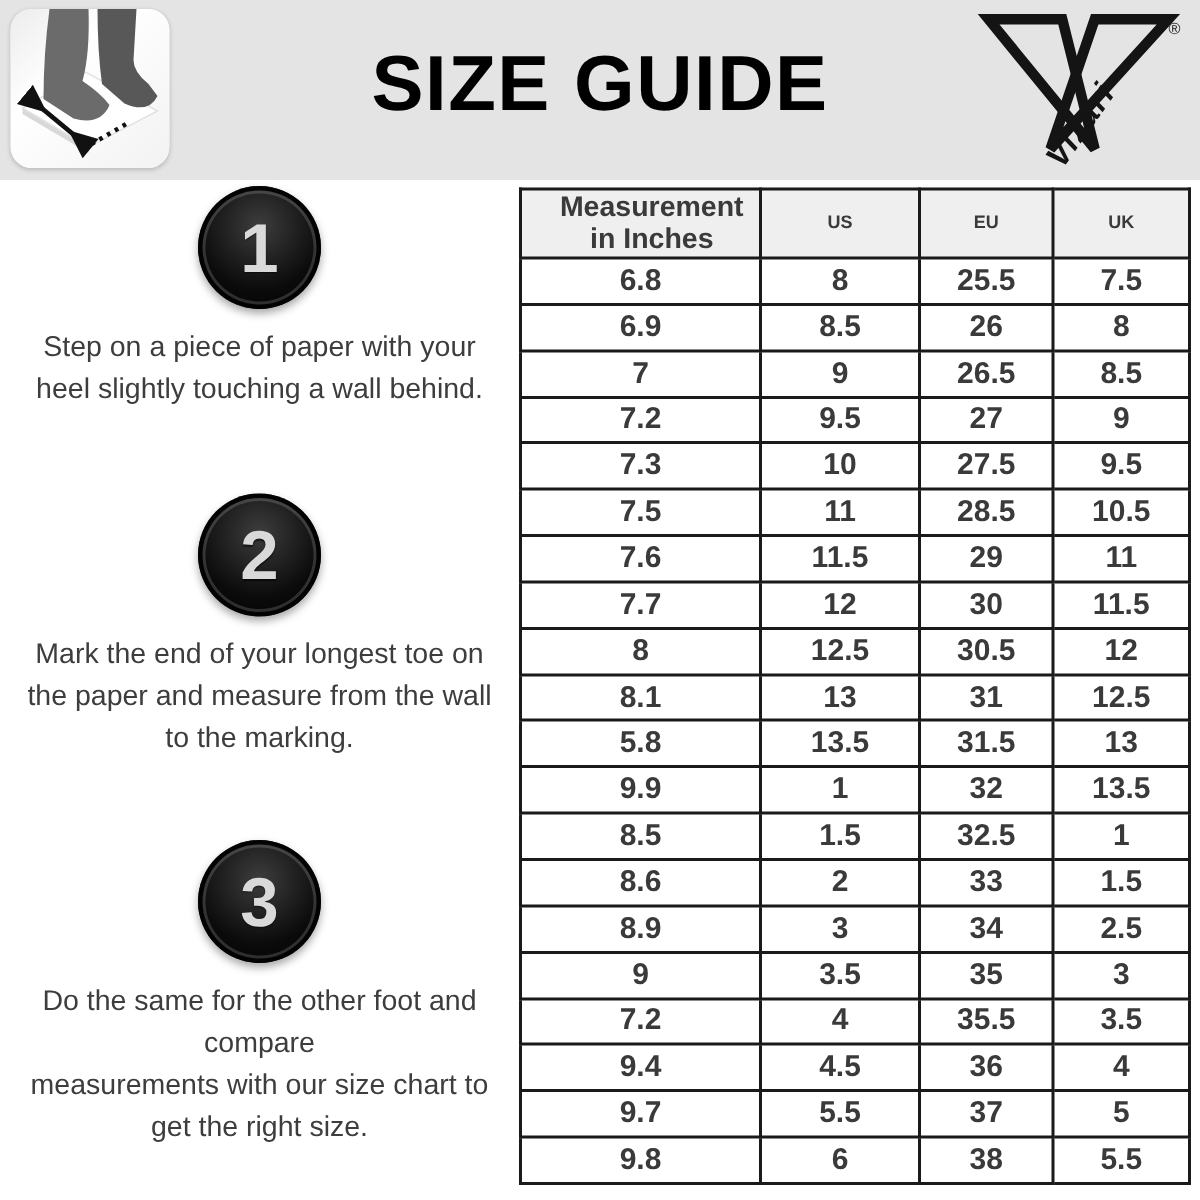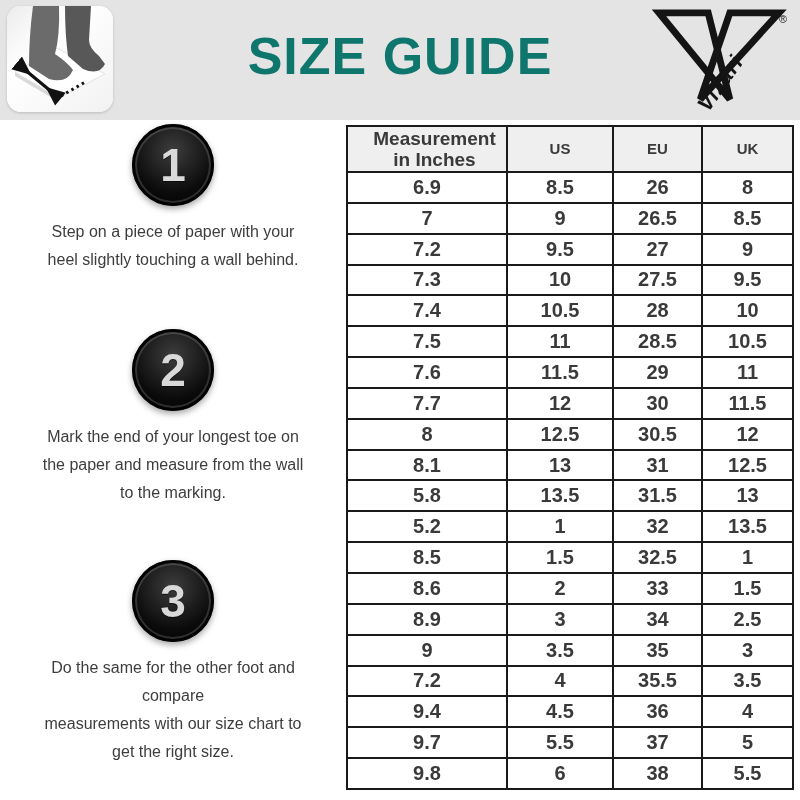--- a/index.html
+++ b/index.html
@@ -21,21 +21,21 @@
     position: absolute; left: 7px; top: 6px;
     width: 106px; height: 106px;
     background: #ffffff; border-radius: 14px;
     box-shadow: 0 1px 3px rgba(0,0,0,0.18);
     overflow: hidden;
   }
   .page-title {
     position: absolute; left: 0; top: 24px;
     width: 100%; text-align: center;
     font-size: 52px; font-weight: bold;
-    letter-spacing: 1px; color: #0f766e;
+    letter-spacing: 1px; color: #000000;
     line-height: 64px;
   }
   .brand-logo {
     position: absolute; right: 6px; top: 3px;
     width: 150px; height: 116px;
   }
 
   
   .step {
     position: absolute; left: 0;
@@ -51,42 +51,42 @@
     box-shadow: 0 3px 6px rgba(0,0,0,0.35),
                 inset 0 0 0 3px rgba(0,0,0,0.95),
                 inset 0 0 0 5px rgba(255,255,255,0.16);
   }
   .step-number {
     font-size: 46px; font-weight: bold;
     color: #d9d9d9; text-shadow: 0 1px 1px rgba(0,0,0,0.6);
   }
   .step-text {
     margin-top: 12px;
-    font-size: 16px; line-height: 28px;
+    font-size: 19px; line-height: 28px;
     color: #3d3d3d;
   }
 
   
   .size-table-wrap {
     position: absolute; left: 346px; top: 125px;
     width: 446px; height: 665px;
   }
   table.size-table {
     width: 100%; height: 100%;
     border-collapse: collapse; table-layout: fixed;
     background: #ffffff;
   }
   .size-table th, .size-table td {
     border: 2px solid #1a1a1a;
     text-align: center; vertical-align: middle;
     color: #3a3a3a;
   }
   .size-table thead th {
     background: #efefef;
-    font-size: 15px; font-weight: bold;
+    font-size: 12px; font-weight: bold;
     height: 46px; line-height: 1.12;
   }
   .size-table thead th.col-measurement { font-size: 19px; padding-left: 15px; }
   .size-table tbody td {
     font-size: 20px; font-weight: bold;
     height: 26px; padding: 0;
   }
 </style>
 </head>
 <body>
@@ -167,20 +167,26 @@
     <thead>
       <tr>
         <th class="col-measurement">Measurement<br>in Inches</th>
         <th>US</th>
         <th>EU</th>
         <th>UK</th>
       </tr>
     </thead>
     <tbody>
         <tr>
+          <td>6.8</td>
+          <td>8</td>
+          <td>25.5</td>
+          <td>7.5</td>
+        </tr>
+        <tr>
           <td>6.9</td>
           <td>8.5</td>
           <td>26</td>
           <td>8</td>
         </tr>
         <tr>
           <td>7</td>
           <td>9</td>
           <td>26.5</td>
           <td>8.5</td>
@@ -191,26 +197,20 @@
           <td>27</td>
           <td>9</td>
         </tr>
         <tr>
           <td>7.3</td>
           <td>10</td>
           <td>27.5</td>
           <td>9.5</td>
         </tr>
         <tr>
-          <td>7.4</td>
-          <td>10.5</td>
-          <td>28</td>
-          <td>10</td>
-        </tr>
-        <tr>
           <td>7.5</td>
           <td>11</td>
           <td>28.5</td>
           <td>10.5</td>
         </tr>
         <tr>
           <td>7.6</td>
           <td>11.5</td>
           <td>29</td>
           <td>11</td>
@@ -233,21 +233,21 @@
           <td>31</td>
           <td>12.5</td>
         </tr>
         <tr>
           <td>5.8</td>
           <td>13.5</td>
           <td>31.5</td>
           <td>13</td>
         </tr>
         <tr>
-          <td>5.2</td>
+          <td>9.9</td>
           <td>1</td>
           <td>32</td>
           <td>13.5</td>
         </tr>
         <tr>
           <td>8.5</td>
           <td>1.5</td>
           <td>32.5</td>
           <td>1</td>
         </tr>

